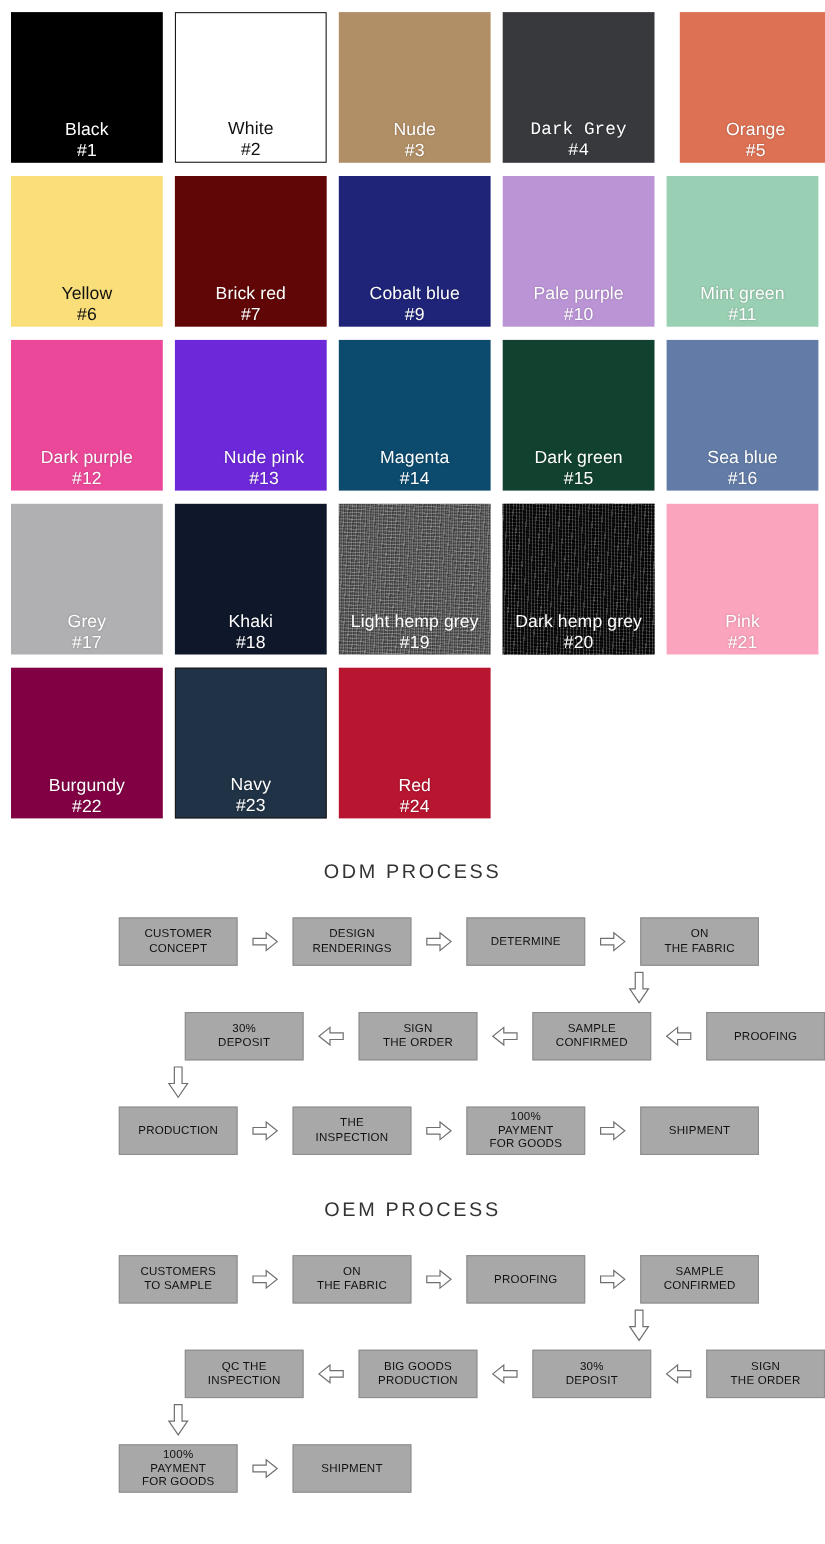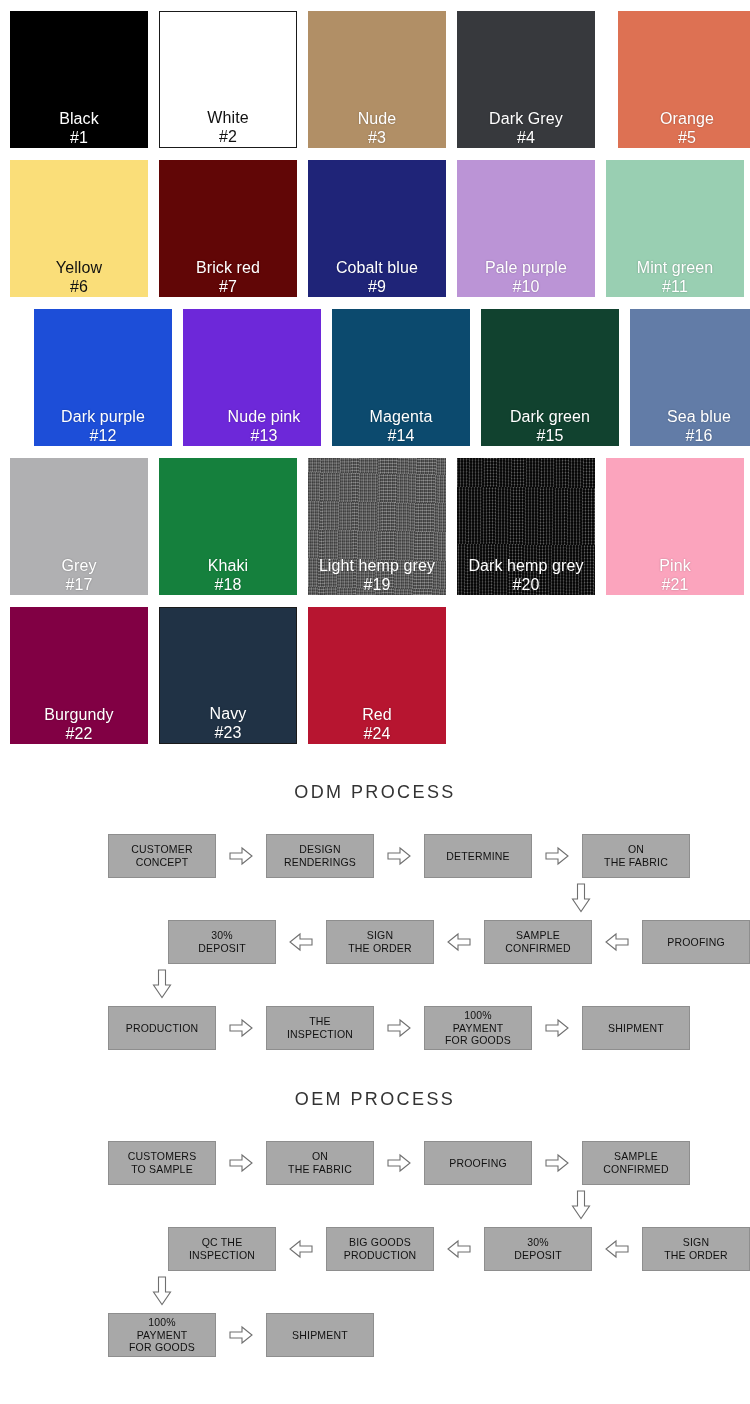--- a/index.html
+++ b/index.html
@@ -148,21 +148,21 @@
 #1</div>
       </div>
       <div class="swatch bordered" style="background: rgb(255, 255, 255);">
         <div class="swatch-label dark" style="position: relative;">White
 #2</div>
       </div>
       <div class="swatch" style="background: rgb(177, 143, 102);">
         <div class="swatch-label light" style="position: relative;">Nude
 #3</div>
       </div>
-      <div class="swatch" style="background: rgb(55, 57, 61);">
+      <div class="swatch" style="background: rgb(55, 57, 61); font-family: Liberation Mono, monospace;">
         <div class="swatch-label light" style="position: relative;">Dark Grey
 #4</div>
       </div>
       <div class="swatch" style="background: rgb(221, 113, 83); margin-left: 12px;">
         <div class="swatch-label light" style="position: relative;">Orange
 #5</div>
       </div>
     </div>
     <div class="swatch-row">
       <div class="swatch" style="background: rgb(250, 222, 121);">
@@ -180,21 +180,21 @@
       <div class="swatch" style="background: rgb(187, 148, 214);">
         <div class="swatch-label light" style="position: relative;">Pale purple
 #10</div>
       </div>
       <div class="swatch" style="background: rgb(153, 207, 178);">
         <div class="swatch-label light" style="position: relative;">Mint green
 #11</div>
       </div>
     </div>
     <div class="swatch-row">
-      <div class="swatch" style="background: #1d4ed8; margin-left: 24px;">
+      <div class="swatch" style="background: #ec4899;">
         <div class="swatch-label light" style="position: relative;">Dark purple
 #12</div>
       </div>
       <div class="swatch" style="background: #6d28d9; padding-left: 24px;">
         <div class="swatch-label light" style="position: relative;">Nude pink
 #13</div>
       </div>
       <div class="swatch" style="background: #0c4a6e;">
         <div class="swatch-label light" style="position: relative;">Magenta
 #14</div>
@@ -206,21 +206,21 @@
       <div class="swatch" style="background: rgb(98, 124, 167);">
         <div class="swatch-label light" style="position: relative;">Sea blue
 #16</div>
       </div>
     </div>
     <div class="swatch-row">
       <div class="swatch" style="background: rgb(176, 176, 178);">
         <div class="swatch-label light" style="position: relative;">Grey
 #17</div>
       </div>
-      <div class="swatch" style="background: #15803d;">
+      <div class="swatch" style="background: #0f172a;">
         <div class="swatch-label light" style="position: relative;">Khaki
 #18</div>
       </div>
       <div class="swatch" style="background: rgb(92, 92, 92);">
         <div class="tex"></div>
         <div class="swatch-label light" style="position: relative;">Light hemp grey
 #19</div>
       </div>
       <div class="swatch" style="background: rgb(28, 28, 28);">
         <div class="tex dark-hemp"></div>

